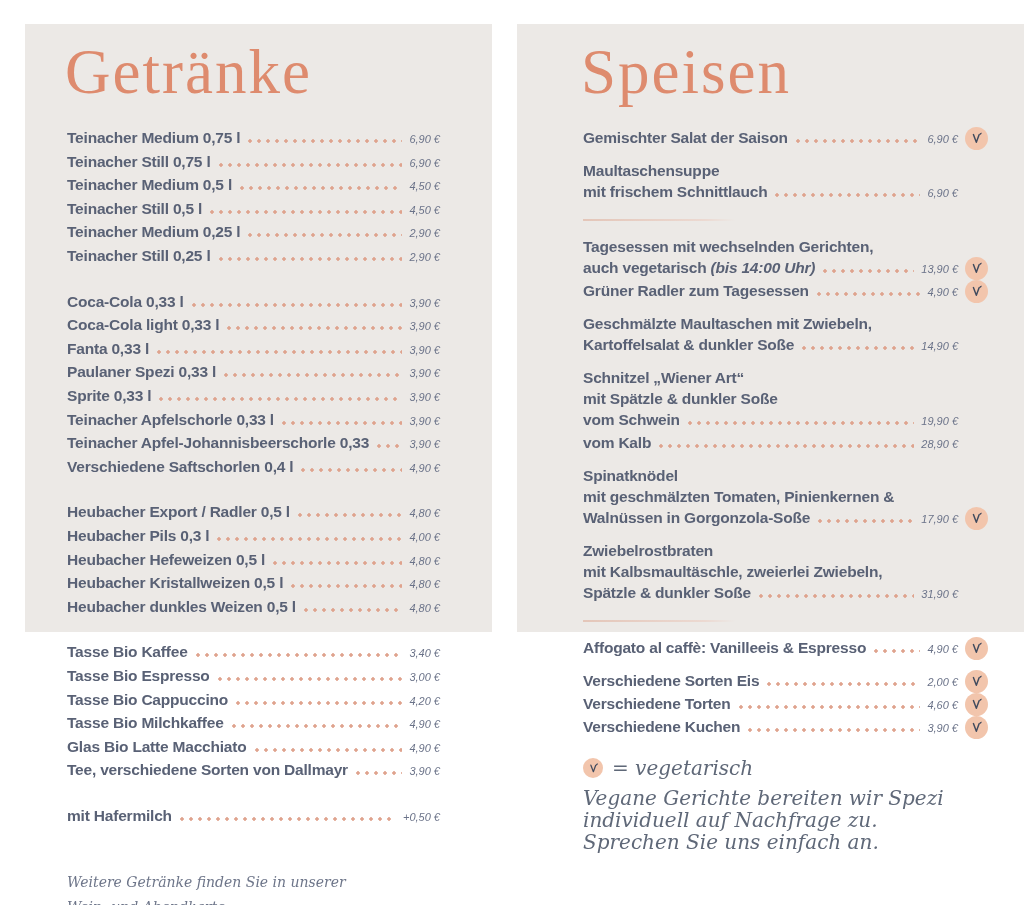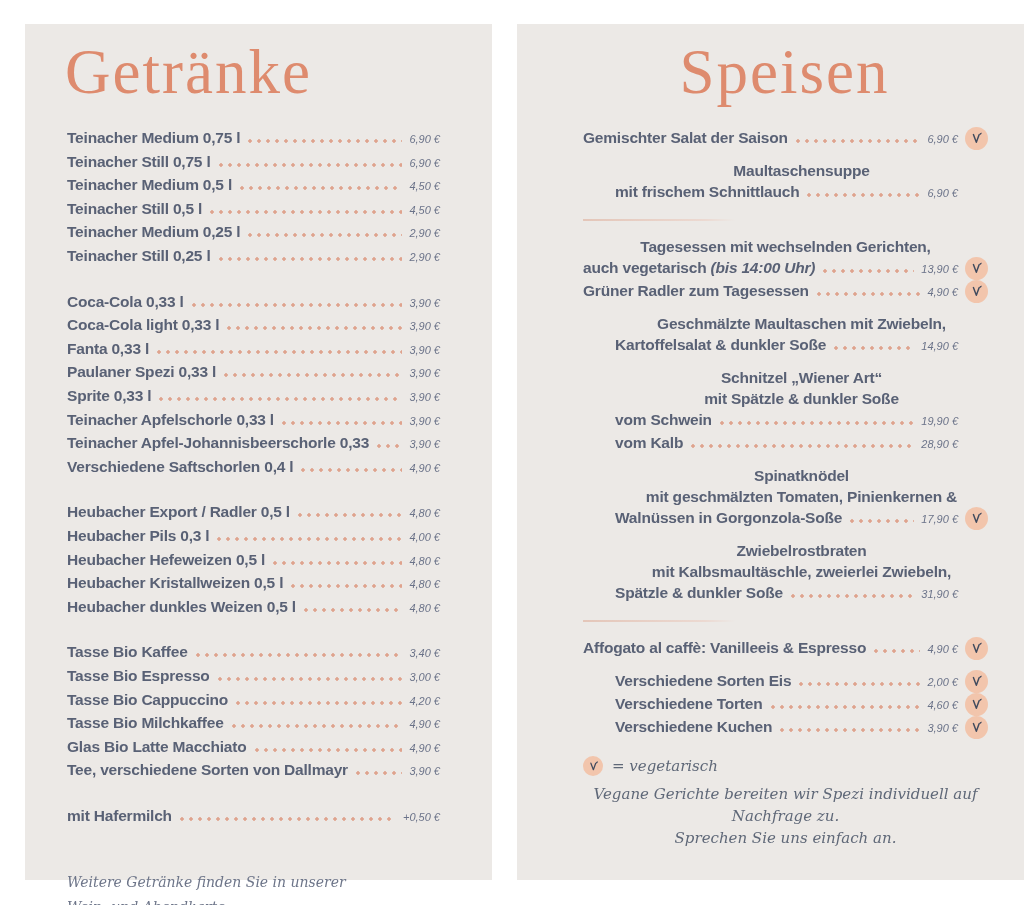--- a/index.html
+++ b/index.html
@@ -1,45 +1,45 @@
 <!DOCTYPE html>
 <html><head>
 <meta charset="utf-8">
 <style>
   html,body{margin:0;padding:0;background:#ffffff;}
   .page{position:relative;width:1024px;height:905px;background:#ffffff;overflow:hidden;
         font-family:"Liberation Sans",sans-serif;}
-  .panel{position:absolute;top:24px;height:856px;background:#ece9e6;box-sizing:border-box;}
+  .panel{position:absolute;top:24px;height:608px;background:#ece9e6;box-sizing:border-box;}
   .panel.left{left:25px;width:467px;padding:14px 52px 0 42px;}
-  .panel.right{left:517px;width:507px;padding:14px 36px 0 66px;text-align:center;}
+  .panel.right{left:517px;width:507px;padding:14px 36px 0 66px;}
   h1.title{font-family:"Liberation Serif",serif;font-weight:400;font-size:63px;line-height:1.08;
            color:#de8b6e;letter-spacing:2px;margin:0 0 21px -2px;}
   
   .row{display:flex;align-items:baseline;line-height:21.6px;}
   .right .row,.right .line{line-height:21px;}
   .nm,.line{font-weight:bold;color:#596175;font-size:15.5px;letter-spacing:-0.2px;white-space:nowrap;}
   .tn{font-style:italic;}
   .pr{font-style:italic;font-weight:400;color:#6b7389;font-size:11px;white-space:nowrap;}
   .dots{flex:1 1 0;min-width:4px;height:4px;align-self:baseline;margin:0 7px 0 8px;
         background-image:radial-gradient(circle at 2px 2px,#dfa38e 1.5px,rgba(0,0,0,0) 1.9px);
         background-size:9px 4px;background-repeat:repeat-x;background-position:left bottom;}
   .grp + .grp{margin-top:22px;}
-  .block + .block{margin-top:10px;margin-left:32px;}
+  .block + .block{margin-top:10px;}
   .slot{width:30px;display:flex;justify-content:flex-end;align-self:center;flex:0 0 30px;}
   .badge{width:23px;height:23px;border-radius:50%;background:#f2c5ac;display:flex;
          align-items:center;justify-content:center;flex:0 0 auto;}
   .badge svg{display:block;}
   .badge-sm{width:20px;height:20px;}
   .divider{height:2px;width:152px;border:none;margin:15px 0;
            background:linear-gradient(to right,#e4c6b9 0%,#ecd9d1 80%,rgba(236,217,209,0) 100%);}
   
   .footnote{margin-top:42px;font-family:"DejaVu Serif",serif;font-style:italic;
             font-size:14px;line-height:25px;color:#6d7589;}
   .legend{display:flex;align-items:center;gap:9px;margin-top:17px;}
-  .legend-text,.note{font-family:"DejaVu Serif",serif;font-style:italic;color:#5f6878;font-size:15px;}
+  .legend-text,.note{font-family:"DejaVu Serif",serif;font-style:italic;color:#5f6878;font-size:20px;}
   .note{line-height:22px;margin:7px 0 0 0;}
 </style>
 </head>
 <body>
 
 <div class="page">
 
   <section class="panel left">
     <h1 class="title">Getränke</h1>
 

